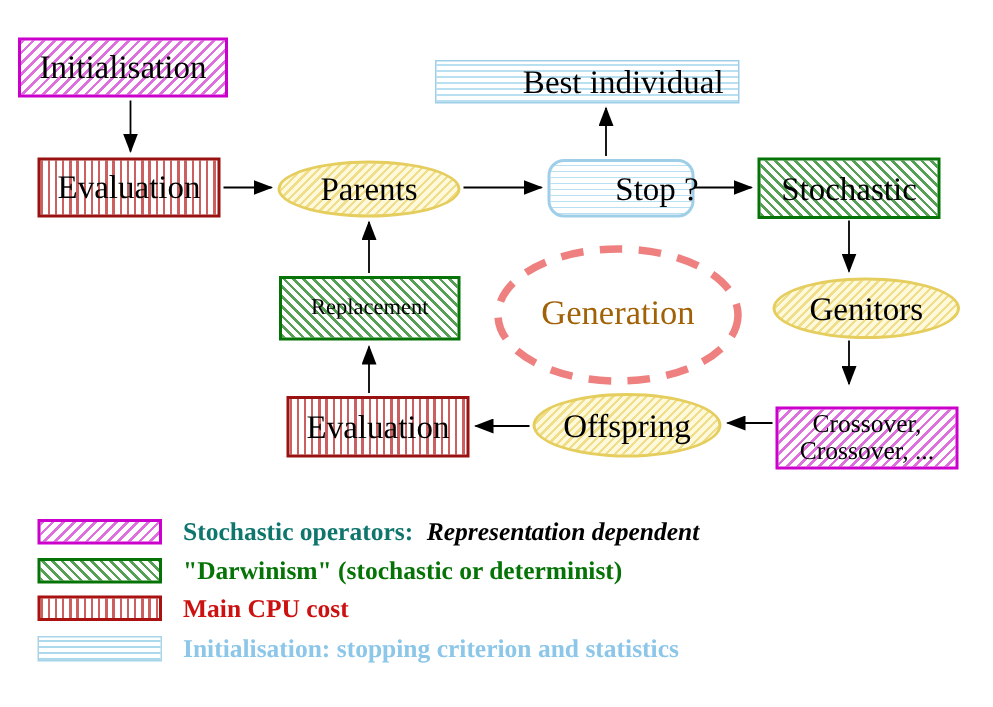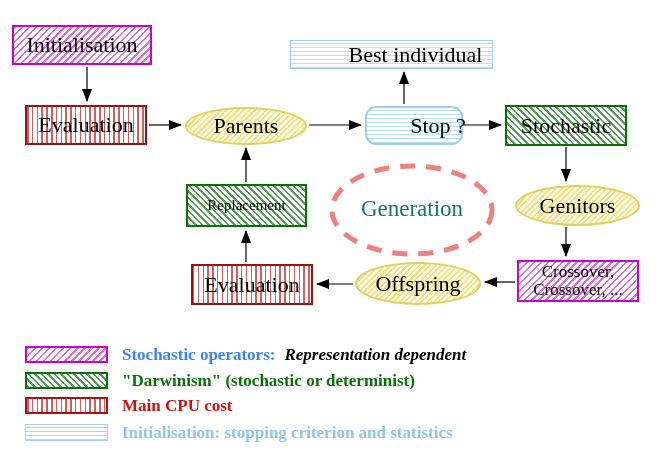--- a/index.html
+++ b/index.html
@@ -21,44 +21,44 @@
     background:repeating-linear-gradient(45deg,#55a055 0 1.8px,rgba(255,255,255,0) 1.8px 4.6px) #fff; }
   .stripe-red { border:2px solid #991111;
     background:repeating-linear-gradient(90deg,#cc6060 0 1.5px,rgba(255,255,255,0) 1.5px 4.8px) #fff; }
   .stripe-cyan { border:2px solid #9fcfe8;
     background:repeating-linear-gradient(0deg,#b8e0f0 0 1.2px,rgba(255,255,255,0) 1.2px 4px) #fff;padding-left:48px; }
   .hatch-yellow { border:2px solid #e5cd5e; border-radius:50%;
     background:repeating-linear-gradient(135deg,#f0de8a 0 1.5px,rgba(255,255,255,0) 1.5px 4px) #fdf9da; }
 
   .rounded { border-radius:11px; }
   .thin-border { border-width:1px; }
-  .small-text { font-size:17px; }
+  .small-text { font-size:17px;margin-top:11px; }
   .mid-text { font-size:15px; }
 
   .gen-label {
     position:absolute; left:332px; top:196px; width:160px; text-align:center;
-    font-size:23px; color:#0f766e; white-space:nowrap;
+    font-size:23px; color:#a16207; white-space:nowrap;
   }
 
   .legend-row {
     position:absolute; left:25px; height:19px;
     display:flex; align-items:center; white-space:nowrap;
   }
   .sw { width:83px; height:17px; box-sizing:border-box; flex:0 0 auto; }
   .sw-magenta { border:2px solid #cc00cc;
     background:repeating-linear-gradient(135deg,#dd70dd 0 1.8px,rgba(255,255,255,0) 1.8px 5px) #fff; }
   .sw-green { border:2px solid #067306;
     background:repeating-linear-gradient(45deg,#55a055 0 1.8px,rgba(255,255,255,0) 1.8px 4.6px) #fff; }
   .sw-red { border:2px solid #aa1111;
     background:repeating-linear-gradient(90deg,#cc6060 0 1.5px,rgba(255,255,255,0) 1.5px 4.8px) #fff; }
   .sw-cyan { border:1px solid #a8d4ea;
     background:repeating-linear-gradient(0deg,#add9ec 0 1.2px,rgba(255,255,255,0) 1.2px 4px) #fff; }
 
   .legend-label { font-weight:bold; font-size:17px; margin-left:14px; }
-  .lbl-magenta { color:#3b82f6; }
+  .lbl-magenta { color:#0f766e; }
   .lbl-gold { color:#000000; margin-left:9px;font-style:italic; }
   .lbl-green { color:#067306; }
   .lbl-red { color:#cc1111; }
   .lbl-cyan { color:#8cc6e8; }
 </style>
 </head>
 <body>
 
 <div class="stage">
 

